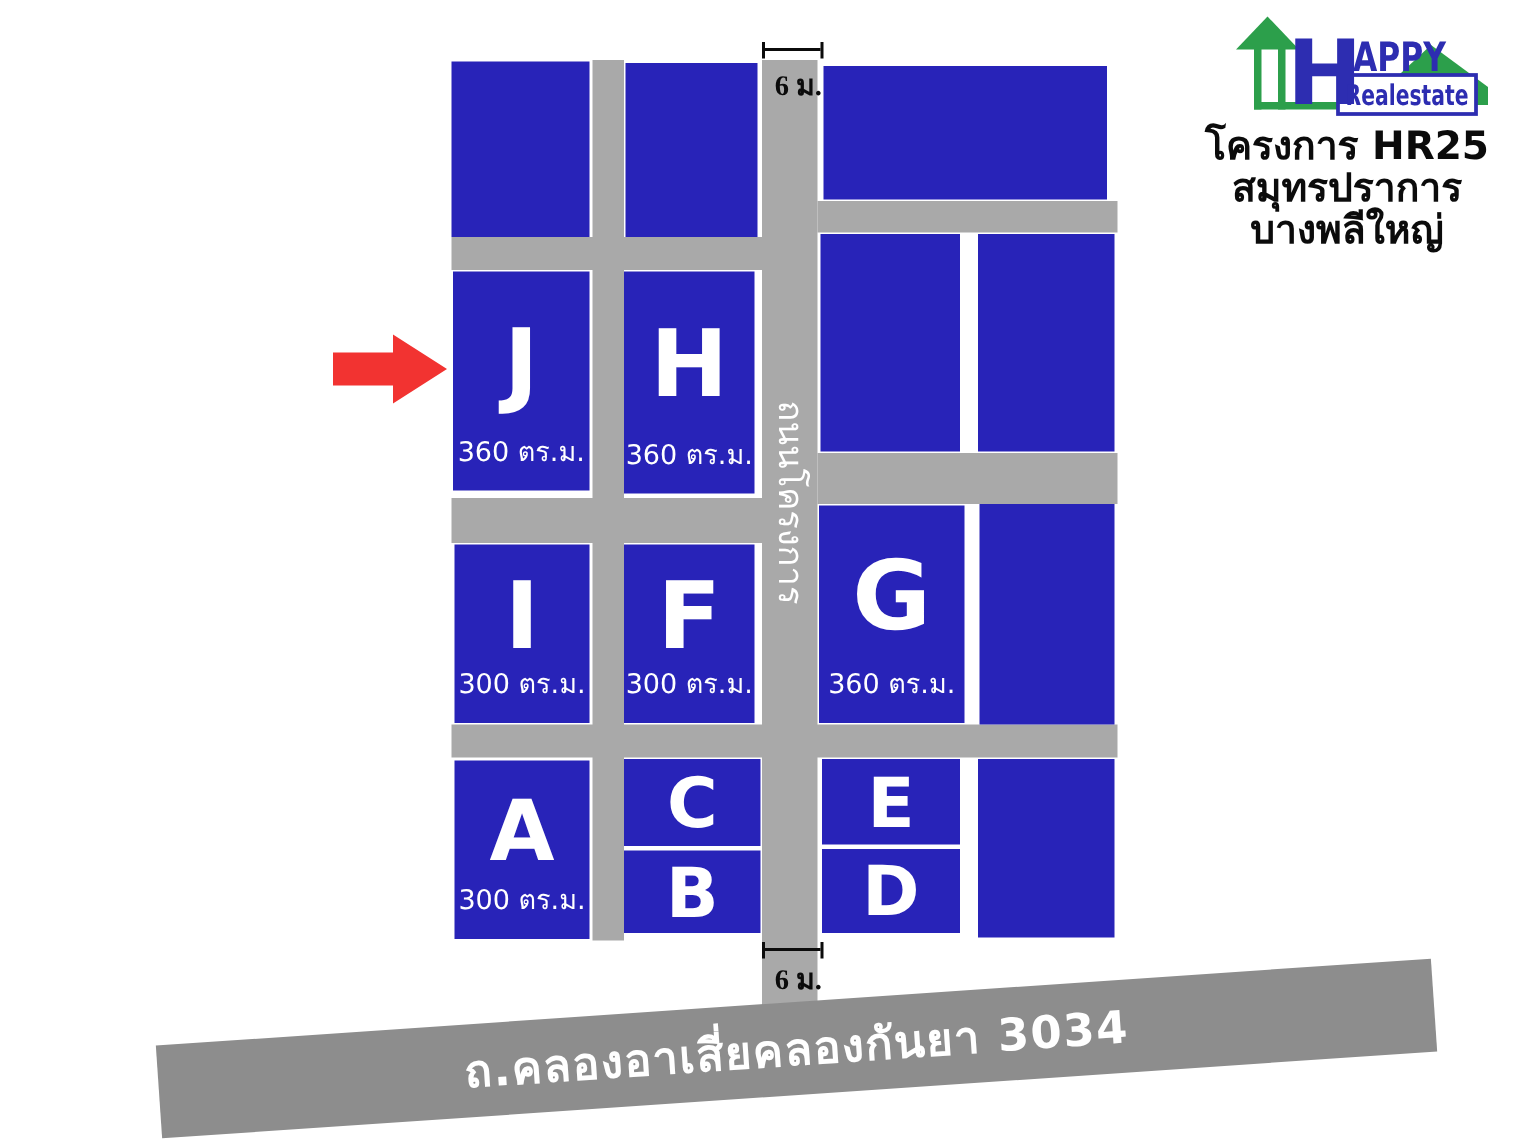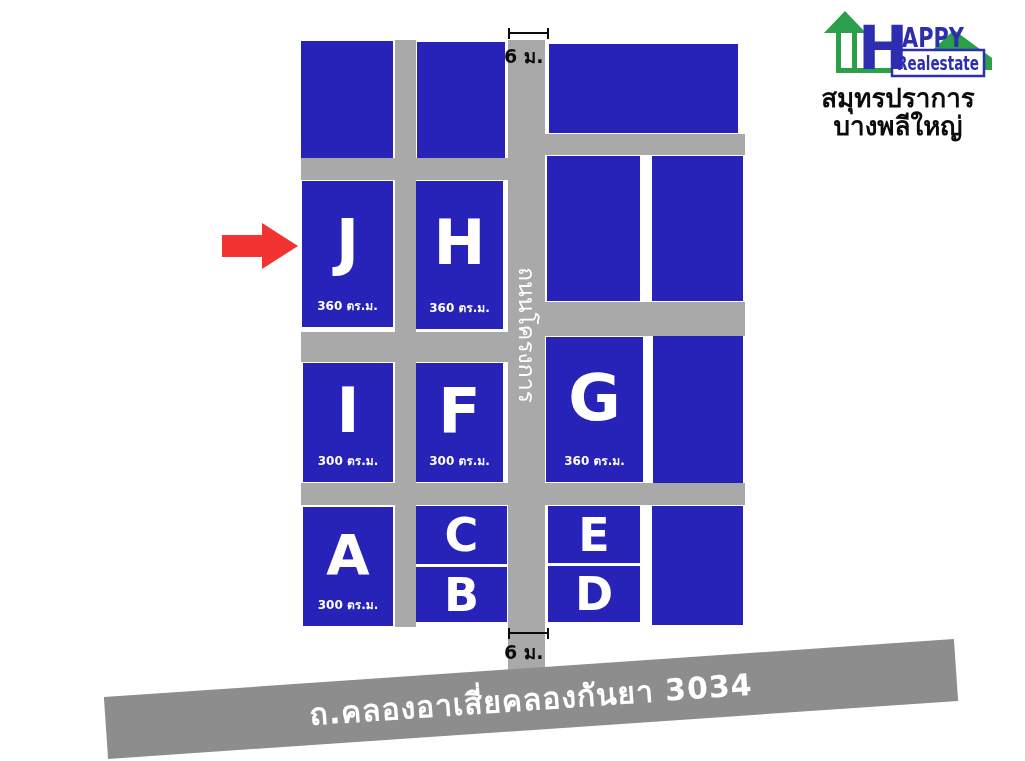--- a/index.html
+++ b/index.html
@@ -9,41 +9,41 @@
   }
   .road{position:absolute;background:var(--road);}
   .plot{
     position:absolute;background:var(--plot);color:var(--label_white);
     display:flex;flex-direction:column;align-items:center;justify-content:center;
   }
   .plot .letter{font-weight:bold;line-height:1;}
   .plot.with-area .letter{margin-bottom:24px;}
   .plot .area{
     position:absolute;bottom:12px;left:0;right:0;text-align:center;
-    font-size:12px;font-weight:bold;white-space:nowrap;
+    font-size:18px;font-weight:normal;white-space:nowrap;
   }
   .sz-l{font-size:62px;}
   .sz-g{font-size:64px;}
   .sz-m{font-size:56px;}
   .sz-s{font-size:46px;}
   .vlabel{
     position:absolute;left:527px;top:335px;
     transform:translate(-50%,-50%) rotate(90deg);
     color:var(--label_white);font-size:23px;white-space:nowrap;
   }
   .bracket{
     position:absolute;width:37px;height:11px;
     border-left:2px solid var(--ink);border-right:2px solid var(--ink);
   }
   .bracket::before{
     content:"";position:absolute;left:0;right:0;top:4px;height:2px;background:var(--ink);
   }
   .dim{
-    position:absolute;width:44px;text-align:left;
-    font-size:19px;font-weight:bold;color:var(--ink);white-space:nowrap;
+    position:absolute;width:44px;text-align:right;
+    font-size:19px;font-weight:bold;color:var(--ink);white-space:nowrap;font-family:Liberation Serif, serif;
   }
   .highway{
     position:absolute;left:105px;top:668px;width:852px;height:62px;
     background:var(--highway);transform:rotate(-3.9deg);
     display:flex;align-items:center;justify-content:center;
   }
   .highway .hw-label{
     color:var(--label_white);font-size:30px;font-weight:bold;letter-spacing:1px;white-space:nowrap;
   }
   .arrow-svg{position:absolute;left:218px;top:218px;}
@@ -140,17 +140,18 @@
 
     <polygon points="112,52 142,24 180,52 180,64 112,64" fill="var(--logo_green)"></polygon>
 
     <rect x="80" y="44" width="92" height="26" fill="#ffffff" stroke="var(--logo_blue)" stroke-width="2.5"></rect>
     <text x="46" y="63" font-size="60" font-weight="bold" fill="var(--logo_blue)">H</text>
     <text x="90" y="41" font-size="27" font-weight="bold" fill="var(--logo_blue)" textLength="62" lengthAdjust="spacingAndGlyphs">APPY</text>
     <text x="85" y="64" font-size="19" font-weight="bold" fill="var(--logo_blue)" textLength="82" lengthAdjust="spacingAndGlyphs">Realestate</text>
   </svg>
 
   <div class="heading">
+    <div>โครงการ HR25</div>
     <div>สมุทรปราการ</div>
     <div>บางพลีใหญ่</div>
   </div>
 
 </div>
 
 </body></html>

